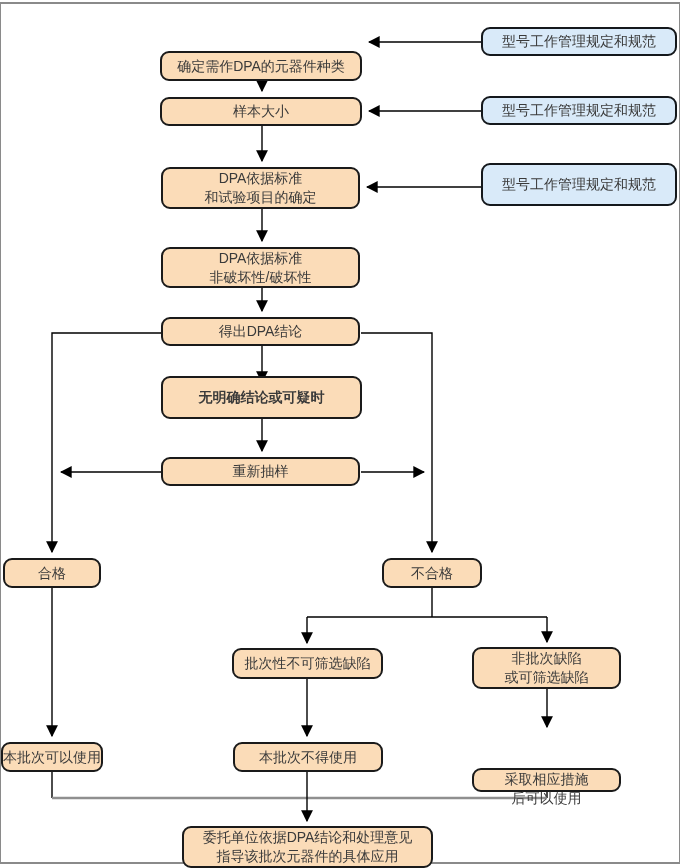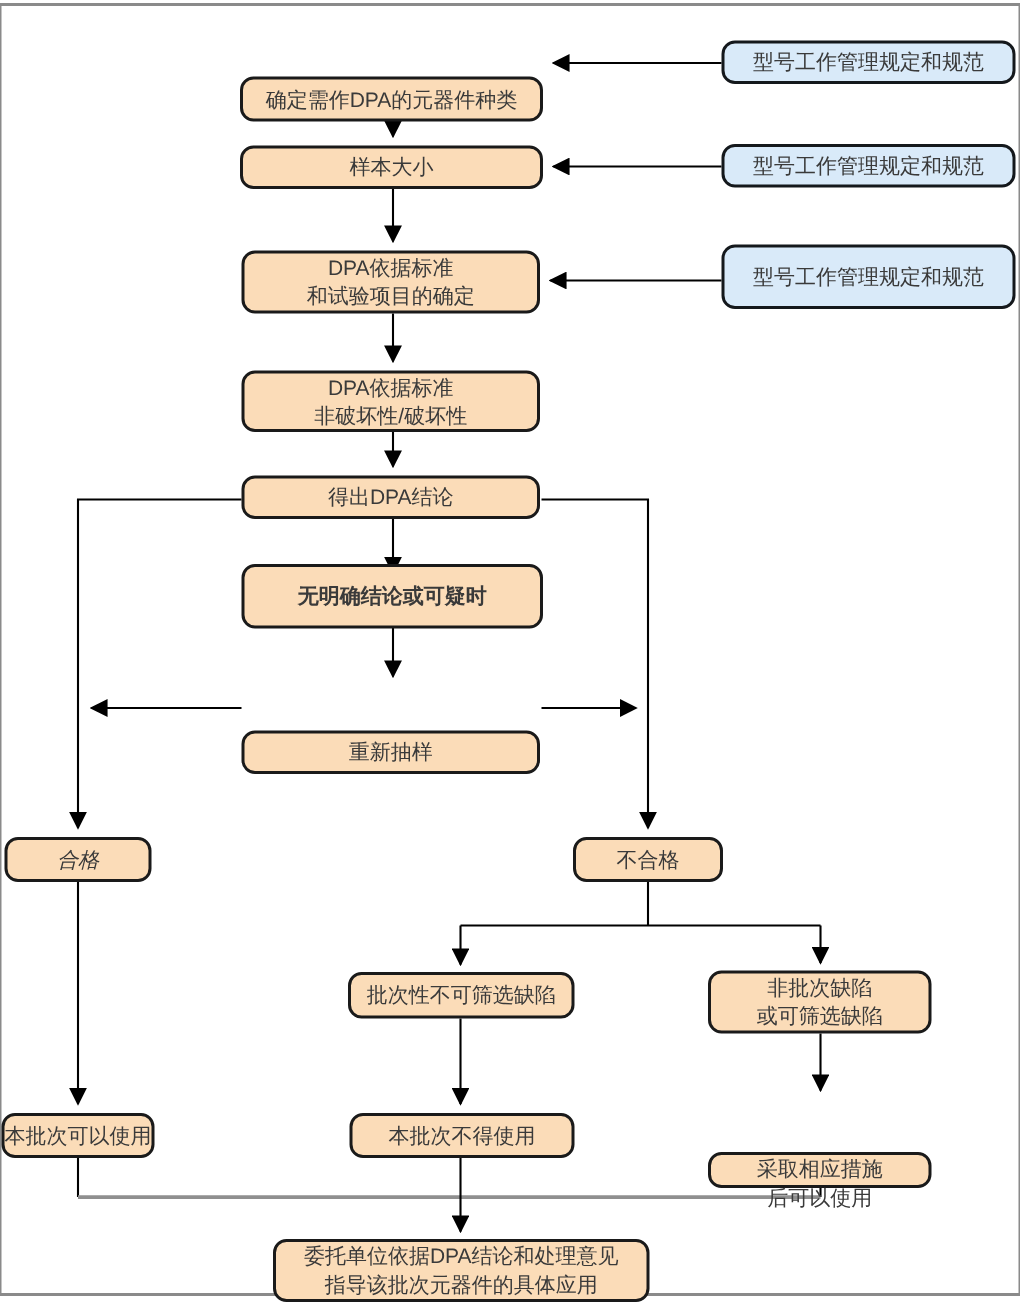--- a/index.html
+++ b/index.html
@@ -84,24 +84,24 @@
       <div class="node process" style="left: 161px; top: 247px; width: 199px; height: 41px;">
         <span>DPA依据标准</span>
         <span>非破坏性/破坏性</span>
       </div>
       <div class="node process" style="left: 161px; top: 317px; width: 199px; height: 29px;">
         <span>得出DPA结论</span>
       </div>
       <div class="node process" style="left: 161px; top: 376px; width: 201px; height: 43px; font-weight: bold;">
         <span>无明确结论或可疑时</span>
       </div>
-      <div class="node process" style="left: 161px; top: 457px; width: 199px; height: 29px; margin-top: 30px;">
+      <div class="node process" style="left: 161px; top: 457px; width: 199px; height: 29px;">
         <span>重新抽样</span>
       </div>
-      <div class="node process" style="left: 3px; top: 558px; width: 98px; height: 30px; font-style: italic;">
+      <div class="node process" style="left: 3px; top: 558px; width: 98px; height: 30px;">
         <span>合格</span>
       </div>
       <div class="node process" style="left: 382px; top: 558px; width: 100px; height: 30px; text-align: right;">
         <span>不合格</span>
       </div>
       <div class="node process" style="left: 232px; top: 648px; width: 151px; height: 31px;">
         <span>批次性不可筛选缺陷</span>
       </div>
       <div class="node process" style="left: 472px; top: 647px; width: 149px; height: 42px;">
         <span>非批次缺陷</span>

